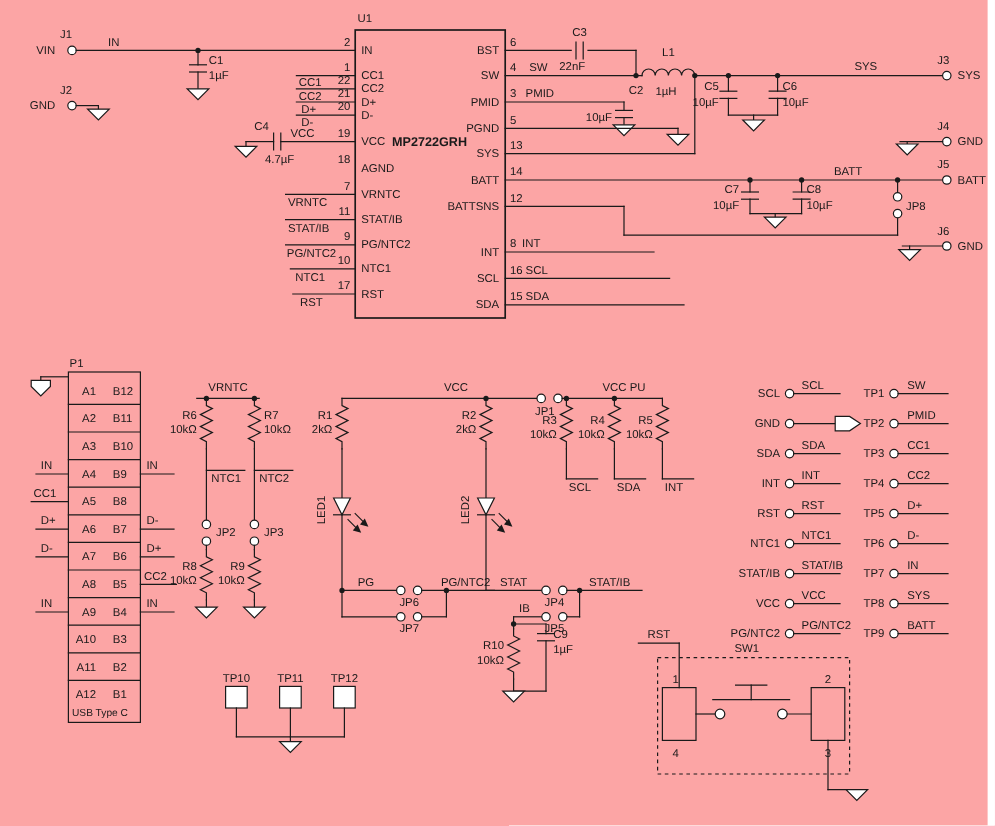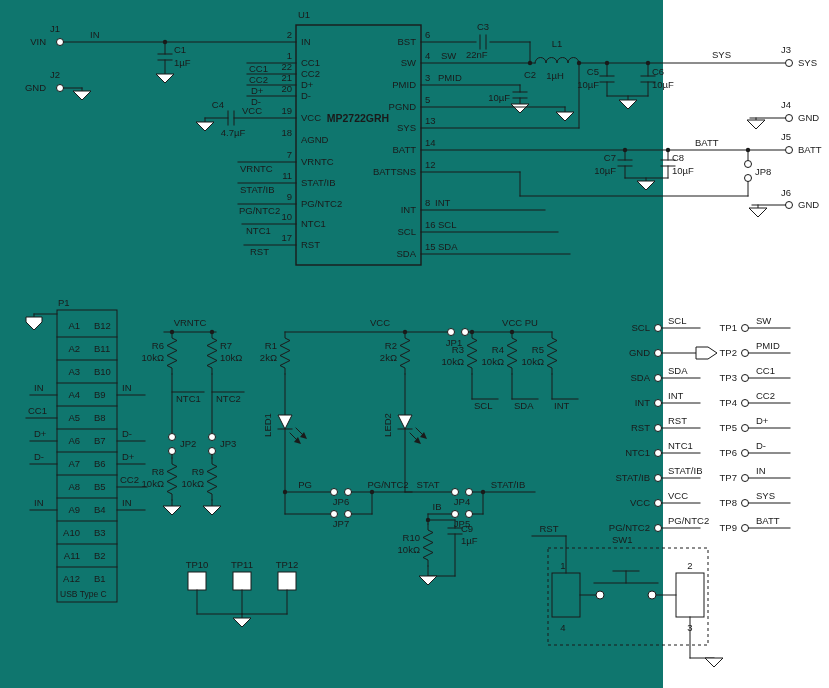--- a/index.html
+++ b/index.html
@@ -1,16 +1,16 @@
 <!DOCTYPE html>
 <html><head>
 <meta charset="utf-8">
 <style>
   html,body{margin:0;padding:0;background:#ffffff}
-  .page{width:663px;height:688px;position:relative;background:#0f766e}
+  .page{width:823px;height:688px;position:relative;background:#fca5a5}
   svg{font-family:"Liberation Sans",sans-serif}
   text{font-size:9.5px;fill:#1a1a1a}
   .ae{text-anchor:end}.am{text-anchor:middle}
   .b{font-weight:bold;font-size:10.5px}
   .sm{font-size:8.5px}
   line,path,polyline{stroke:#1a1a1a;stroke-width:1;fill:none;stroke-linecap:square}
   rect.r{stroke:#1a1a1a;fill:none;stroke-width:1}
   rect.rt{stroke:#1a1a1a;fill:none;stroke-width:1.4}
   rect.dash{stroke:#1a1a1a;fill:none;stroke-width:1;stroke-dasharray:3 3}
   rect.pad{stroke:#1a1a1a;fill:#fff;stroke-width:1}

